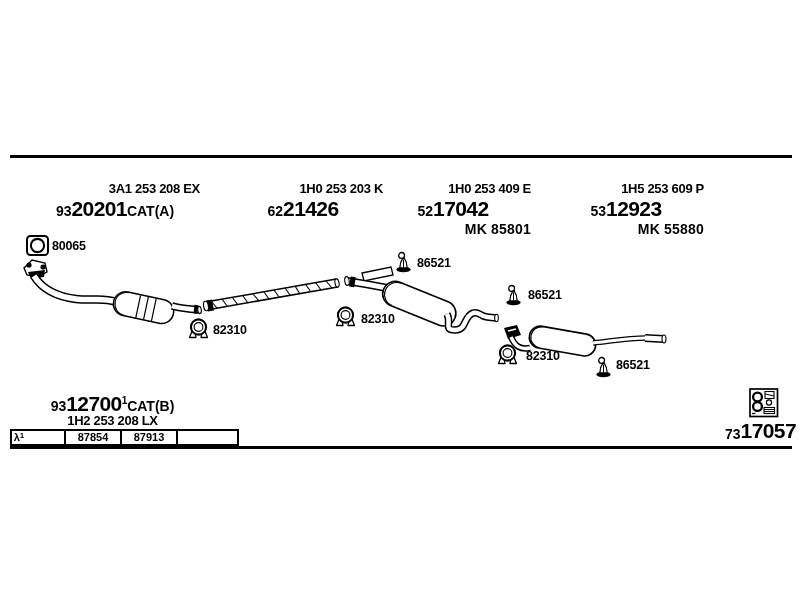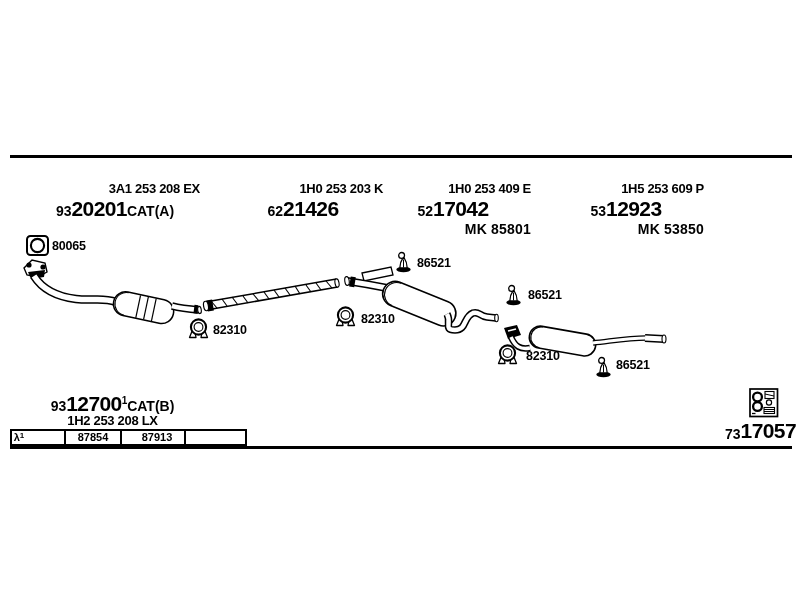--- a/index.html
+++ b/index.html
@@ -30,21 +30,21 @@
   .lbl-clamp-middle{left:361px;top:313px;}
   .lbl-hanger-middle{left:417px;top:257px;}
   .lbl-hanger-rear-top{left:528px;top:289px;}
   .lbl-clamp-rear{left:526px;top:350px;}
   .lbl-hanger-rear{left:616px;top:359px;}
 
   .fleft{position:absolute;left:25px;width:175px;top:391px;text-align:center;}
   .ftable{position:absolute;left:10px;top:429px;display:flex;border:2px solid #000;background:#fff;height:13px;}
   .ftable .cell{font-size:11px;font-weight:700;text-align:center;line-height:13px;border-left:2px solid #000;}
   .ftable .cell:first-child{border-left:none;}
-  .c0{width:14px;}.c1{width:54px;margin-left:38px;}.c2{width:54px;padding-left:8px;}.c3{width:59px;}
+  .c0{width:14px;}.c1{width:54px;margin-left:38px;}.c2{width:54px;}.c3{width:59px;}
   .sup2{font-size:8px;position:relative;top:-3px;}
 
   .fright{position:absolute;right:4px;top:420px;display:flex;align-items:flex-end;line-height:1;}
   .kit-icon{position:absolute;left:749px;top:388px;}
 </style>
 </head>
 <body>
 
 <div class="page">
 
@@ -75,21 +75,21 @@
     </div>
     <div class="kit">MK 85801</div>
   </div>
 
   <div class="pgroup g4">
     <div class="oem">1H5 253 609 P</div>
     <div class="codeline">
       <span class="code-prefix">53</span>
       <span class="code">12923</span>
     </div>
-    <div class="kit">MK 53850</div>
+    <div class="kit">MK 55880</div>
   </div>
 
   <svg class="diagram-svg" viewBox="0 0 800 600">
     <defs>
       <g id="clamp">
         <path d="M4.5 12 L1.5 19.5 L8 19.5 L7 14" fill="#fff" stroke="#000" stroke-width="1.3" stroke-linejoin="round"></path>
         <path d="M16.5 12 L19.5 19.5 L13 19.5 L14 14" fill="#fff" stroke="#000" stroke-width="1.3" stroke-linejoin="round"></path>
         <circle cx="10.5" cy="9" r="7.6" fill="#fff" stroke="#000" stroke-width="2.1"></circle>
         <circle cx="10.5" cy="9" r="4.4" fill="none" stroke="#000" stroke-width="1.1"></circle>
       </g>

